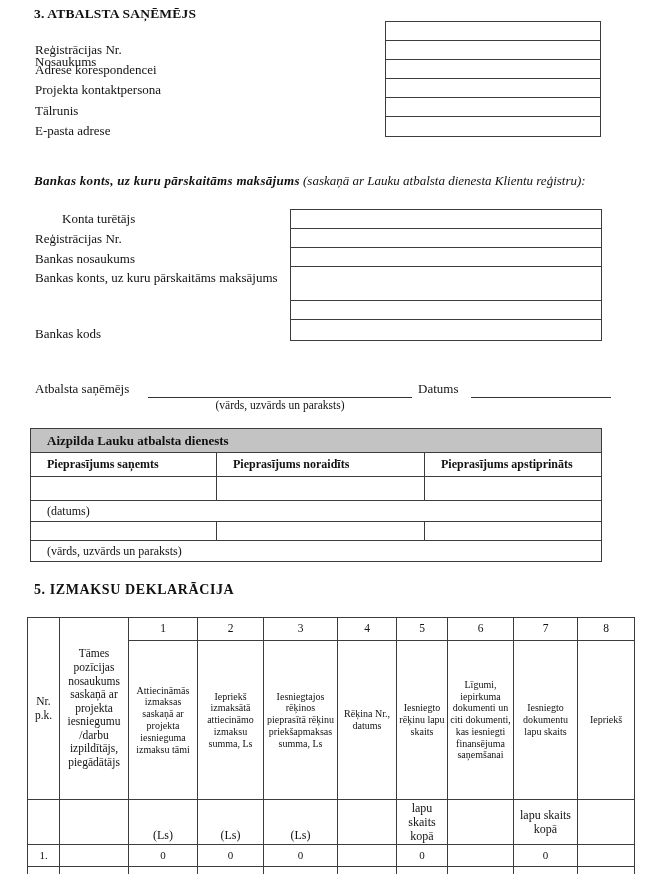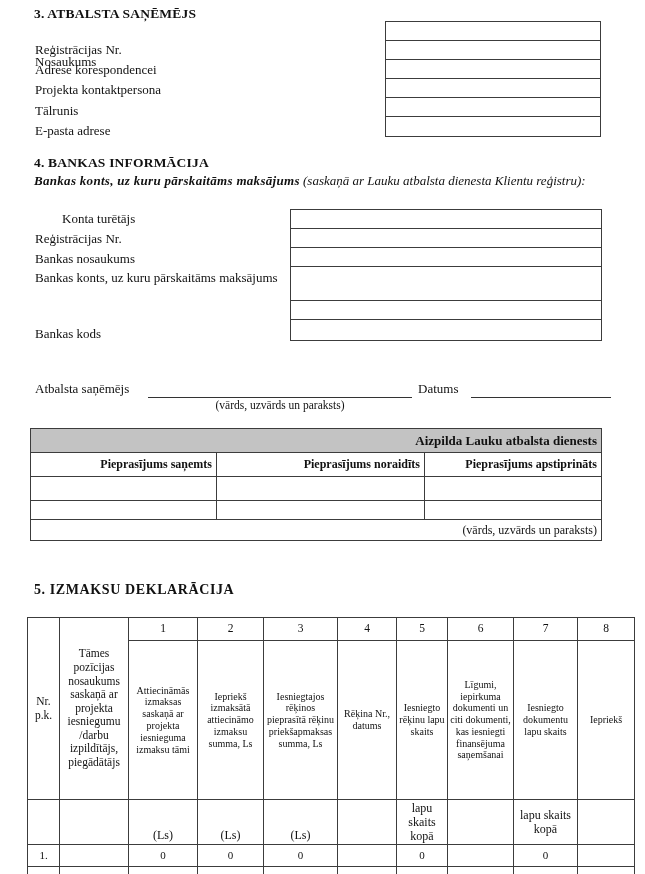--- a/index.html
+++ b/index.html
@@ -18,21 +18,21 @@
   .inbox .row{border-bottom:1px solid #3c3c3c;font-size:12px;padding:0 4px;box-sizing:border-box;}
   .inbox .row:last-child{border-bottom:none;}
 
   
   .sigline{border-bottom:1px solid #333;height:16px;}
   .caption{font-size:11.5px;text-align:center;}
 
   
   table{border-collapse:collapse;table-layout:fixed;}
   .lad{width:571px;font-size:12px;}
-  .lad td,.lad th{border:1px solid #3c3c3c;text-align:right;vertical-align:middle;padding:1px 4px;overflow:hidden;}
+  .lad td,.lad th{border:1px solid #3c3c3c;text-align:left;vertical-align:middle;padding:1px 16px;overflow:hidden;}
   .lad .title{background:#c3c3c3;font-weight:bold;font-size:13px;height:21px;}
   .lad .colhead{height:24px;font-weight:normal;margin-top:44px;}
   .lad .blank{height:21px;}
   .lad .blank2{height:16px;}
   .lad .cap{height:18px;}
 
   
   .decl{width:607px;font-size:10px;line-height:1.18;}
   .decl td,.decl th{border:1px solid #3c3c3c;text-align:center;vertical-align:middle;padding:1px 2px;font-weight:normal;overflow:hidden;}
   .decl .numrow th{height:20px;font-size:11.5px;}
@@ -59,21 +59,20 @@
 
   <div class="abs inbox" style="left:385px;top:21px;width:214px;">
     <div class="row" style="height:19px;"></div>
     <div class="row" style="height:19px;"></div>
     <div class="row" style="height:19px;"></div>
     <div class="row" style="height:19px;"></div>
     <div class="row" style="height:19px;"></div>
     <div class="row" style="height:19px;"></div>
   </div>
 
-  <div class="abs h-sec" style="left:34px;top:155px;">4. BANKAS INFORMĀCIJA</div>
 
   <div class="abs intro" style="left:34px;top:172px;width:577px;font-style:italic;">
     <b>Bankas konts, uz kuru pārskaitāms maksājums</b><span> (saskaņā ar Lauku atbalsta dienesta Klientu reģistru):</span>
   </div>
 
   <div class="abs lbl" style="left:35px;top:211px;margin-left:27px;">Konta turētājs</div>
   <div class="abs lbl" style="left:35px;top:231px;">Reģistrācijas Nr.</div>
   <div class="abs lbl" style="left:35px;top:251px;">Bankas nosaukums</div>
   <div class="abs lbl" style="left:35px;top:270px;width:248px;">Bankas konts, uz kuru pārskaitāms maksājums</div>
   <div class="abs lbl" style="left:35px;top:326px;">Bankas kods</div>
@@ -106,20 +105,23 @@
     <tr class="colhead">
       <th>Pieprasījums saņemts</th>
       <th>Pieprasījums noraidīts</th>
       <th>Pieprasījums apstiprināts</th>
     </tr>
     <tr>
       <td class="blank"></td>
       <td class="blank"></td>
       <td class="blank"></td>
     </tr>
+    <tr>
+          <td class="cap" colspan="3">(datums)</td>
+        </tr>
     <tr>
       <td class="blank2"></td>
       <td class="blank2"></td>
       <td class="blank2"></td>
     </tr>
     <tr>
           <td class="cap" colspan="3">(vārds, uzvārds un paraksts)</td>
         </tr>
   </tbody>
     </table>

